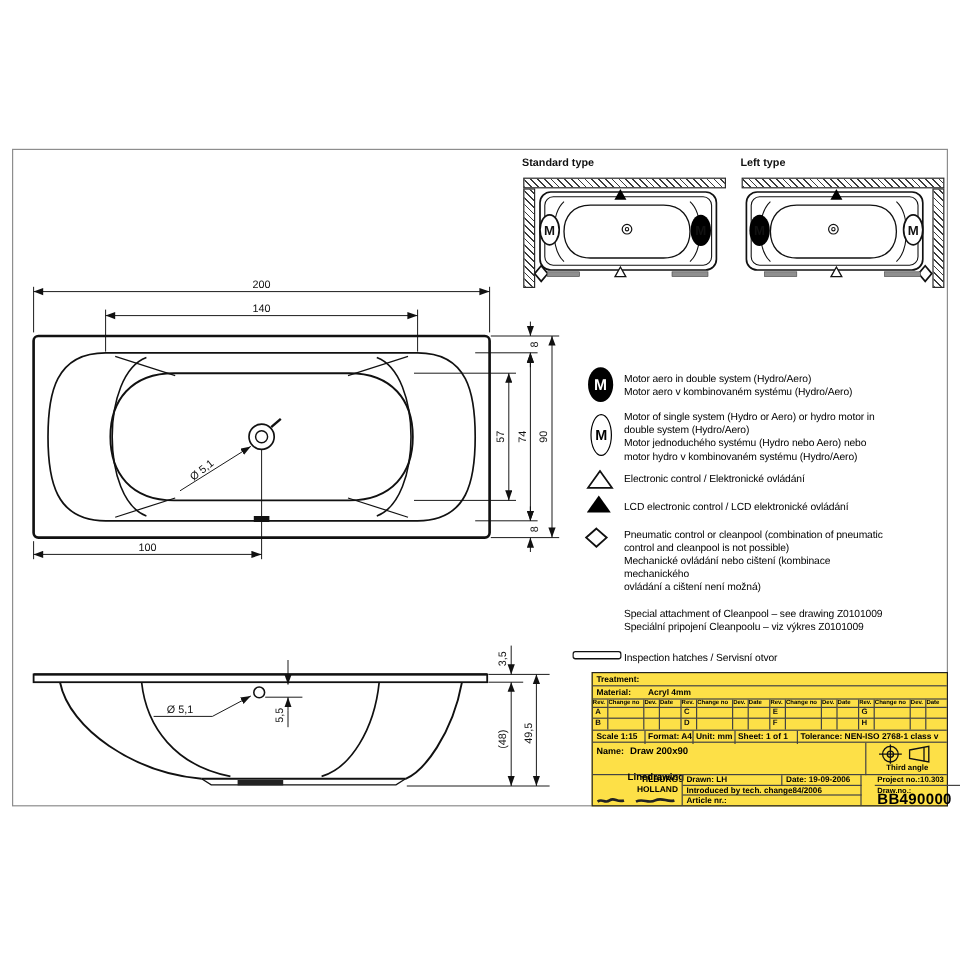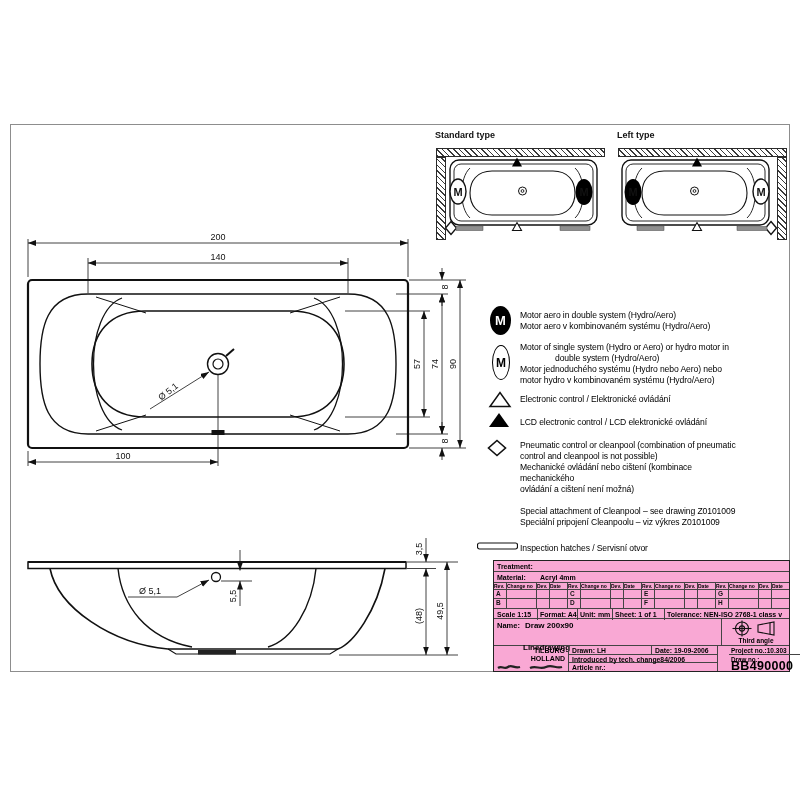--- a/index.html
+++ b/index.html
@@ -12,21 +12,21 @@
   .wall{background:repeating-linear-gradient(45deg,#3a3a3a 0 1px,transparent 1px 4px);
         border:1px solid #2a2a2a;}
   .mini-label{font-size:9px;font-weight:bold;color:#111;}
   
   .leg-line{position:absolute;left:520px;font-size:8.6px;font-weight:500;color:#000;
             white-space:nowrap;letter-spacing:-0.1px;}
   .oval{display:flex;align-items:center;justify-content:center;border-radius:50%;}
   .oval-black{background:#000;color:#fff;font-weight:bold;font-size:13px;}
   .oval-white{border:1.7px solid #000;color:#000;font-weight:bold;font-size:12px;background:#fff;}
   
-  .tb{left:493px;top:560px;width:297px;height:112px;border:1.2px solid #222;background:#f9a8d4;}
+  .tb{left:493px;top:560px;width:297px;height:112px;border:1.2px solid #222;background:#fde047;}
   .tb .cell{position:absolute;box-sizing:border-box;}
   .tb-text{font-size:7px;font-weight:bold;color:#000;white-space:nowrap;}
   .bb{border-bottom:1px solid #444;}
   .br{border-right:1px solid #444;}
   .revhead{font-size:5px;font-weight:bold;overflow:hidden;line-height:6px;color:#000;}
   .revletter{font-size:6.5px;font-weight:bold;text-align:left;padding-left:2px;line-height:8px;}
   svg text{font-family:"Liberation Sans",sans-serif;fill:#111;}
 </style>
 </head>
 <body>
@@ -183,21 +183,21 @@
   <div class="abs oval oval-black" style="left:490px;top:306px;width:21px;height:29px;">
     <span>M</span>
   </div>
   <div class="leg-line" style="top:310px;">Motor aero in double system (Hydro/Aero)</div>
   <div class="leg-line" style="top:321px;text-align:center;">Motor aero v kombinovaném systému (Hydro/Aero)</div>
 
   <div class="abs oval oval-white" style="left:492px;top:345px;width:18px;height:35px;">
     <span>M</span>
   </div>
   <div class="leg-line" style="top:342px;">Motor of single system (Hydro or Aero) or hydro motor in</div>
-  <div class="leg-line" style="top:353px;margin-left:35px;">double system (Hydro/Aero)</div>
+  <div class="leg-line" style="top:353px;">double system (Hydro/Aero)</div>
   <div class="leg-line" style="top:364px;">Motor jednoduchého systému (Hydro nebo Aero) nebo</div>
   <div class="leg-line" style="top:375px;">motor hydro v kombinovaném systému (Hydro/Aero)</div>
 
   <svg class="abs" style="left:488px;top:391px;" width="24" height="17" viewBox="0 0 24 17">
     <polygon points="2,15.5 22,15.5 12,1.5" fill="#fff" stroke="#111" stroke-width="1.5"></polygon>
   </svg>
   <div class="leg-line" style="top:394px;">Electronic control / Elektronické ovládání</div>
 
   <svg class="abs" style="left:488px;top:412px;" width="22" height="16" viewBox="0 0 22 16">
     <polygon points="1,15 21,15 11,1" fill="#000"></polygon>

